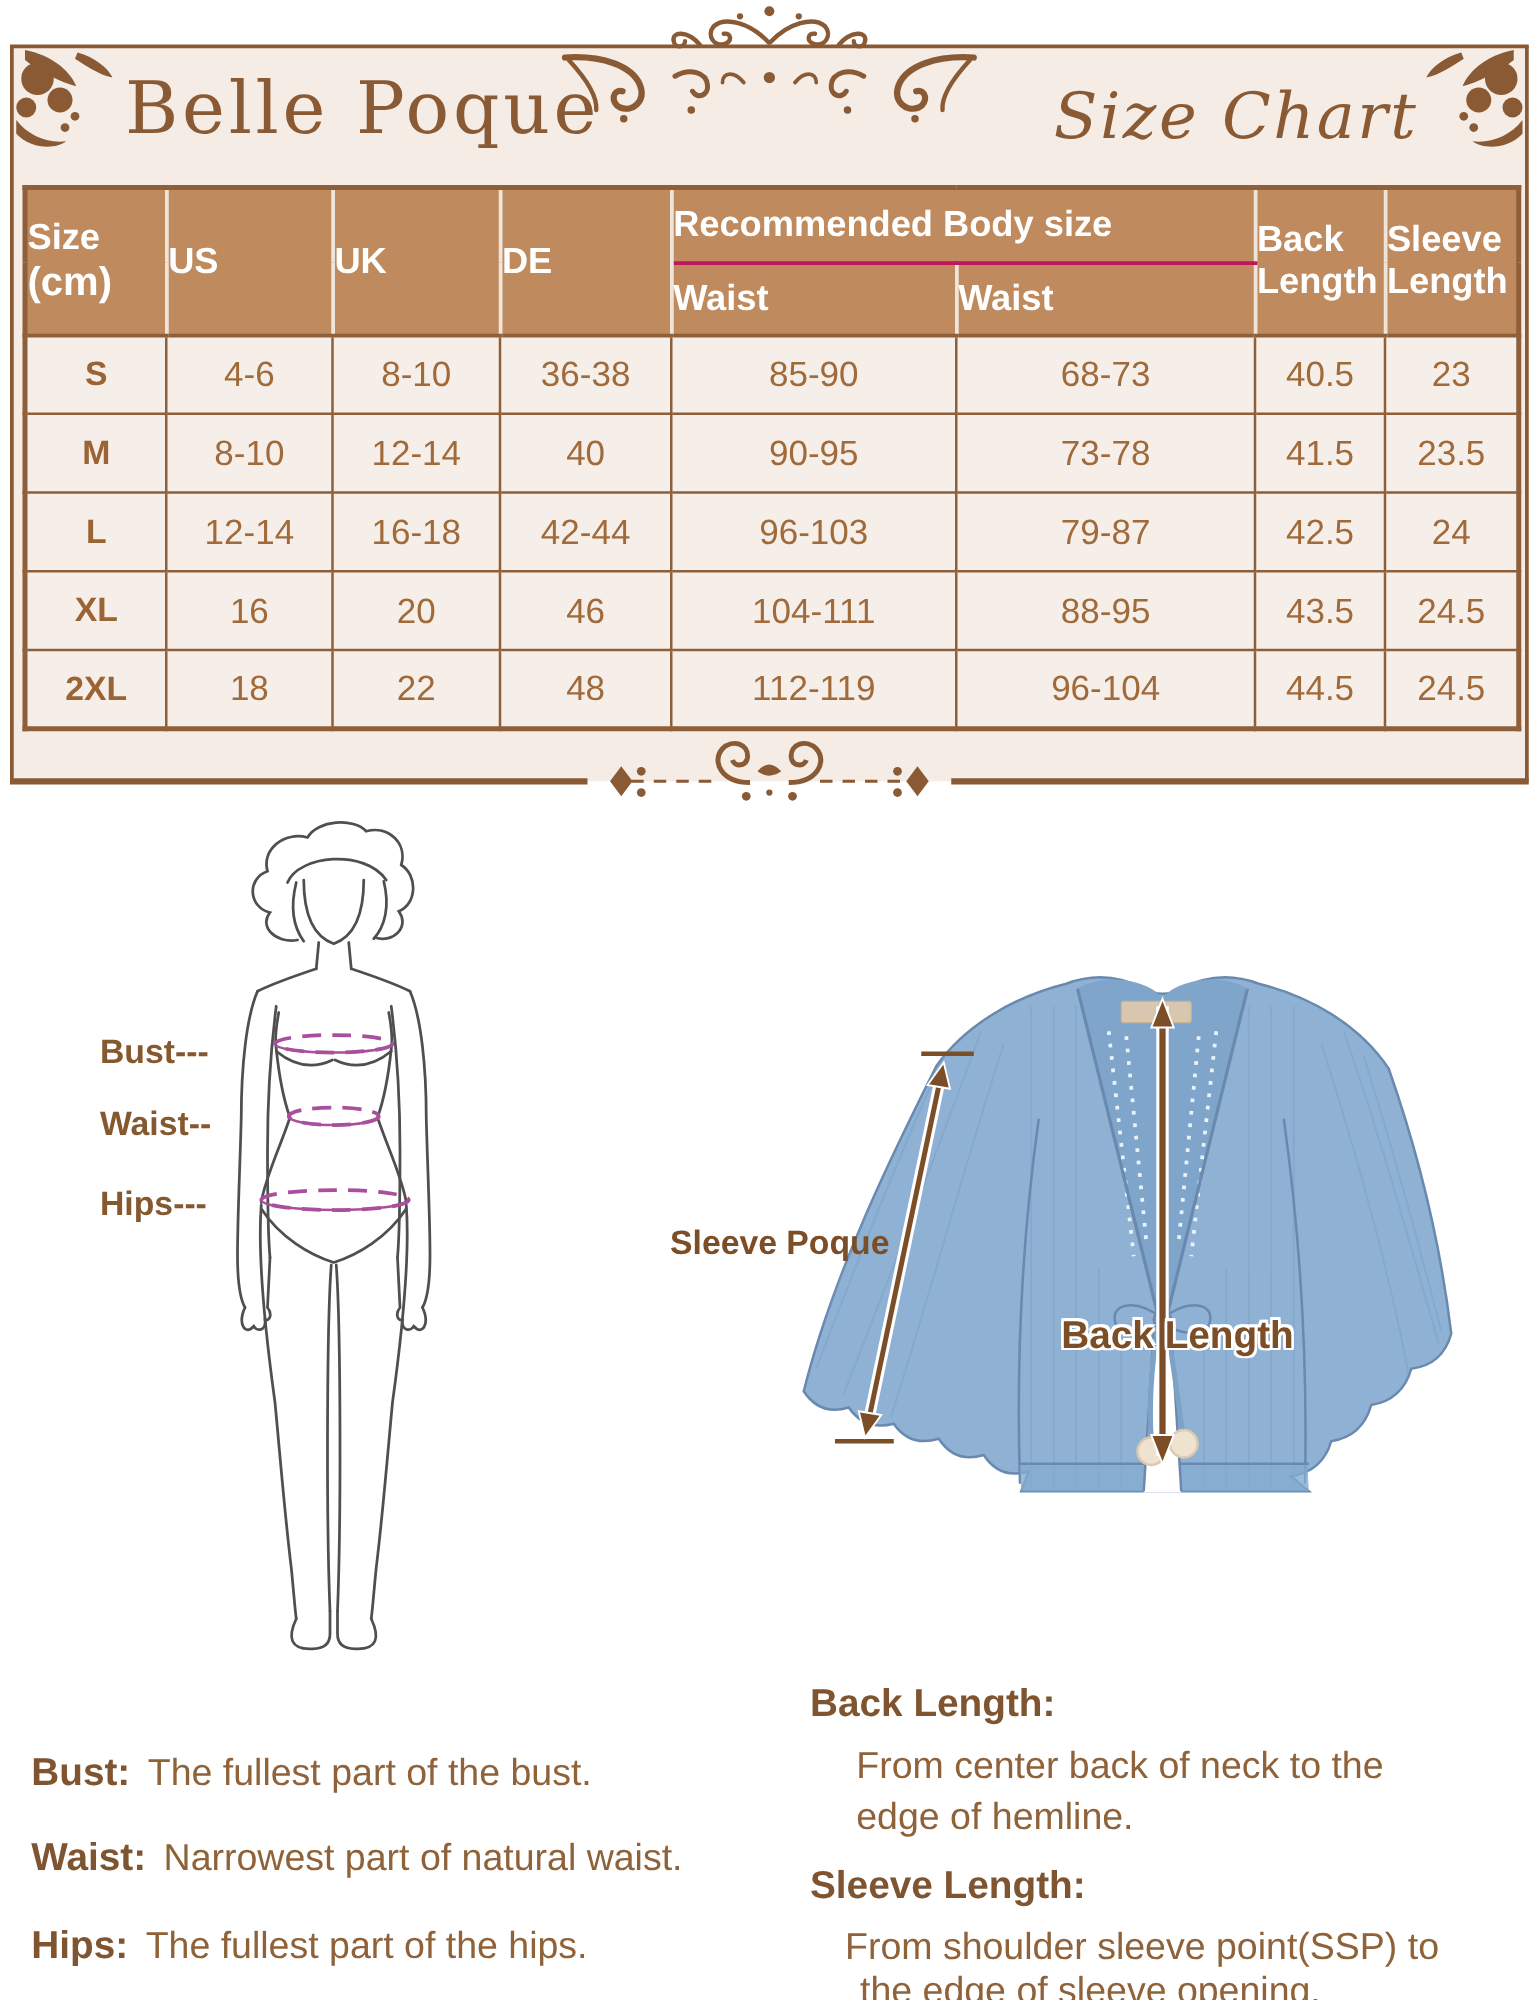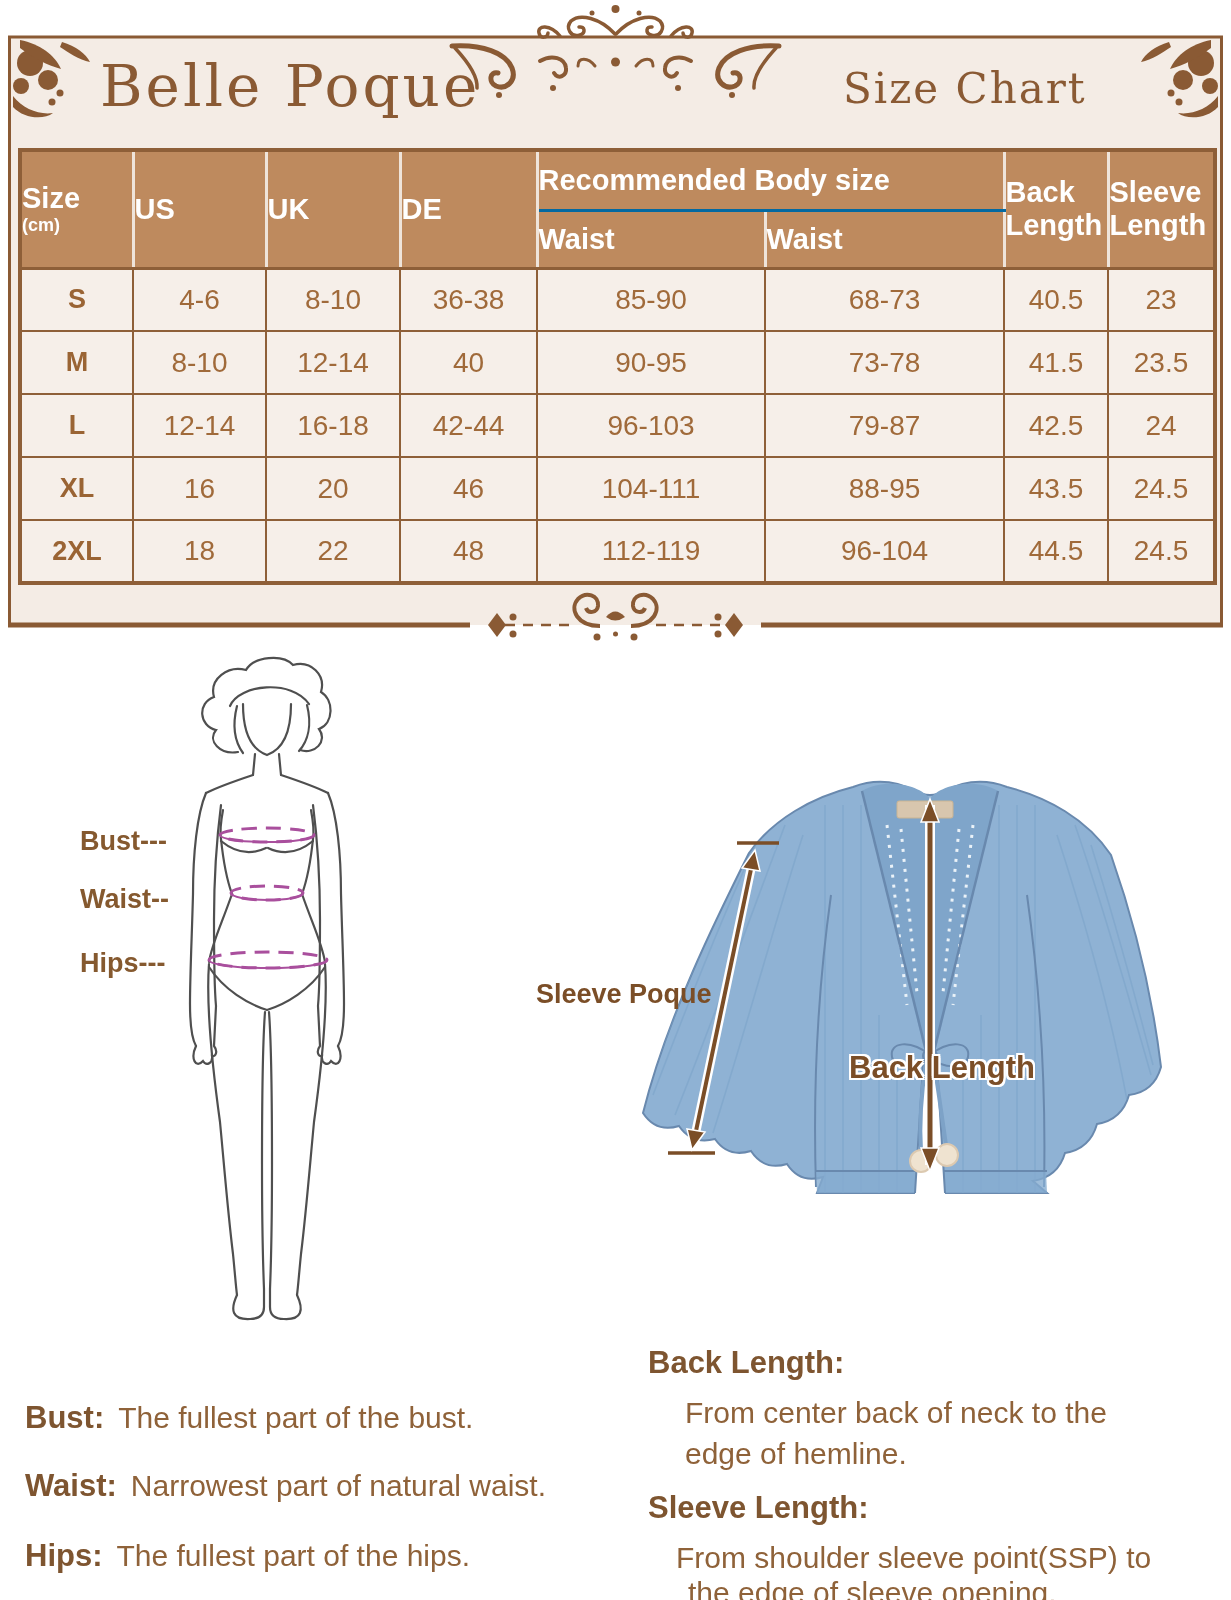--- a/index.html
+++ b/index.html
@@ -3,30 +3,30 @@
 <meta charset="utf-8">
 <style>
   html,body{margin:0;padding:0;}
   .page{position:relative;width:1231px;height:1600px;background:#ffffff;overflow:hidden;
         font-family:"Liberation Sans",sans-serif;}
   
   .cream-panel{position:absolute;left:11px;top:38px;width:1209px;height:587px;background:#F4ECE5;}
   .frame-svg{position:absolute;left:0;top:0;width:1231px;height:660px;pointer-events:none;}
   .brand{position:absolute;left:100px;top:52px;font-family:"DejaVu Serif",serif;
          font-size:58px;color:#8A5A34;letter-spacing:3px;white-space:nowrap;}
-  .chart-title{position:absolute;left:843px;top:64px;font-family:"DejaVu Serif",serif;
-         font-size:42px;color:#8A5A34;letter-spacing:2px;white-space:nowrap;}
+  .chart-title{position:absolute;left:843px;top:64px;font-family:"DejaVu Serif",serif;font-style:italic;
+         font-size:51px;color:#8A5A34;letter-spacing:2px;white-space:nowrap;}
   
   table.size-table{position:absolute;left:18px;top:148px;width:1195px;border-collapse:collapse;
         table-layout:fixed;border:4px solid #8E5F38;}
   .size-table th{background:#BE8A5E;color:#ffffff;font-weight:bold;text-align:left;vertical-align:middle;
         border-left:3px solid #EFE4DA;border-right:3px solid #EFE4DA;border-bottom:3px solid #8E5F38;border-top:none;
         font-size:29px;padding:0;}
-  .size-table th.th-body{border-bottom:3px solid #0369a1;}
-  .size-table th .small{font-size:18px;font-weight:bold;}
+  .size-table th.th-body{border-bottom:3px solid #be185d;}
+  .size-table th .small{font-size:32px;font-weight:bold;}
   .size-table thead tr.r1{height:60px;}
   .size-table thead tr.r2{height:58px;}
   .size-table tbody tr{height:63px;}
   .size-table td{background:#F6EFE9;color:#A06A3A;text-align:center;vertical-align:middle;
         border:2px solid #8E5F38;font-size:28px;padding:0;}
   .size-table td.size-col{font-weight:bold;color:#9A6434;font-size:27px;}
   
   .figure-svg{position:absolute;left:140px;top:642px;width:340px;height:680px;}
   .fig-label{position:absolute;font-size:27px;font-weight:bold;color:#85592F;white-space:nowrap;}
   #bust-label{left:80px;top:826px;}

